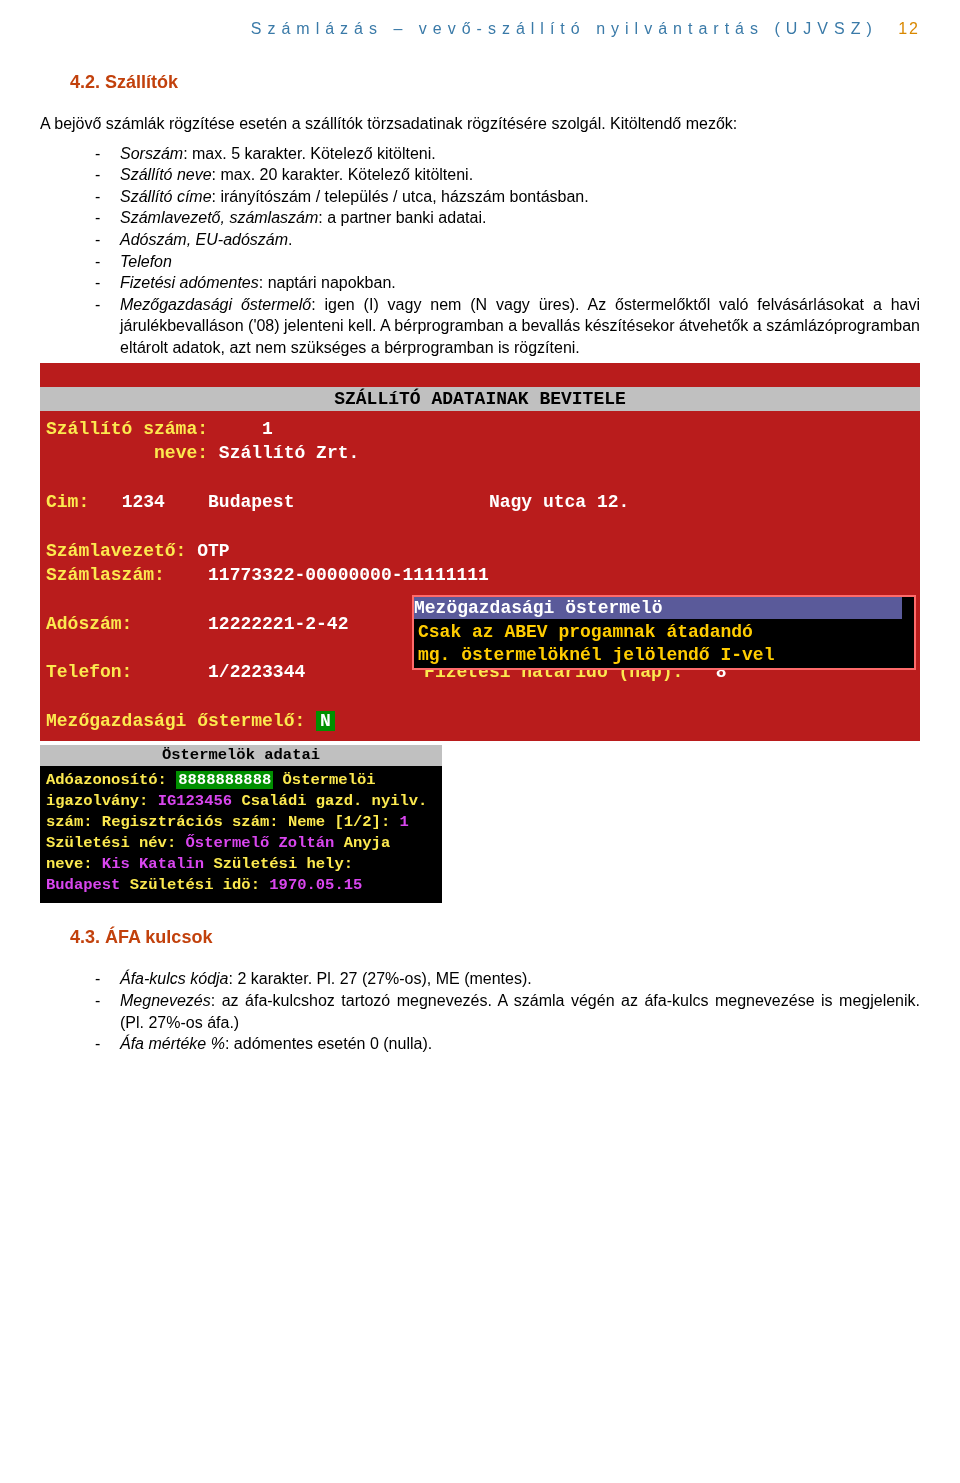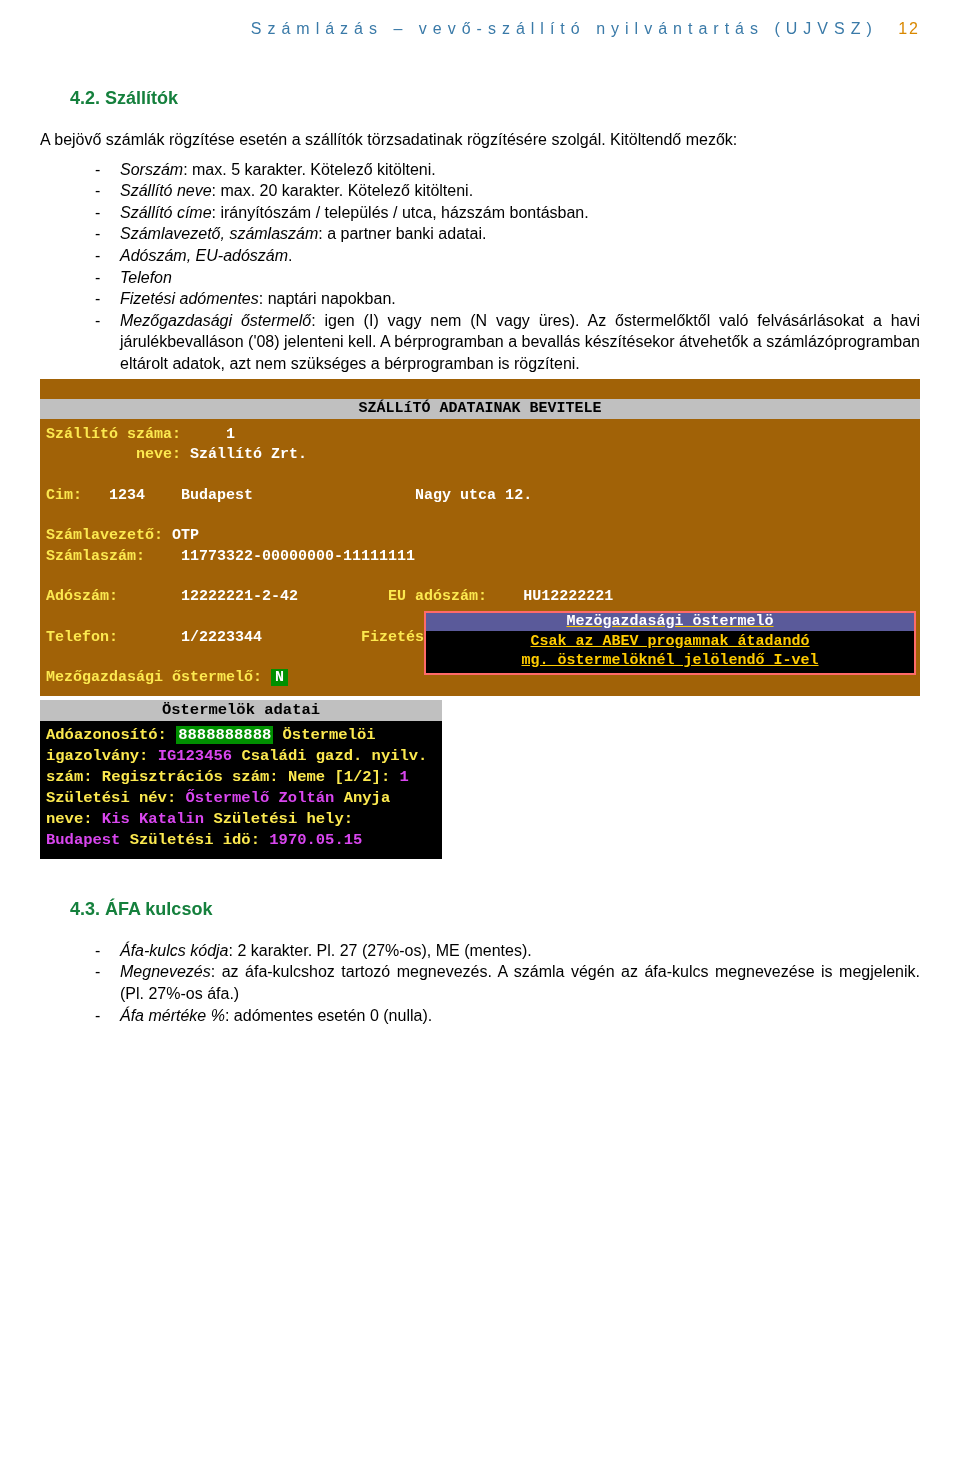--- a/index.html
+++ b/index.html
@@ -21,24 +21,24 @@
     padding: 20px 0 10px 0;
     font-size: 16px;
     border-bottom: none;
   }
   .header-line .pagenum {
     color: #d98800;
     letter-spacing: 2px;
     padding-left: 10px;
   }
   .section-num {
-    color: #15803d;
+    color: #c2410c;
     font-weight: bold;
     font-size: 18px;
-    margin-top: 40px;
+    margin-top: 24px;
     margin-bottom: 20px;
     padding-left: 30px;
   }
   .body-text {
     text-align: justify;
     margin: 8px 0;
     line-height: 1.35;
   }
   .indent-list {
     padding-left: 55px;
@@ -51,24 +51,24 @@
   }
   .indent-list .row::before {
     content: "-";
     position: absolute;
     left: 0;
   }
   .italic { font-style: italic; }
 
   
   .term {
-    background: #a16207;
+    background: #b91c1c;
     color: #ccc;
     font-family: "Courier New", monospace;
-    font-size: 15px;
+    font-size: 18px;
     font-weight: bold;
     line-height: 1.35;
     padding: 2px 6px 8px 6px;
     margin: 4px 0;
     white-space: pre;
     position: relative;
   }
   .term .title-grey {
     background: #c0c0c0;
     color: #000;
@@ -86,25 +86,23 @@
     padding: 0 4px;
   }
   .term .tooltip {
     position: absolute;
     right: 4px;
     top: 232px;
     width: 480px;
     border: 2px solid #ff6a6a;
     color: #ffcc00;
     background: #000;
-    text-align: center;
-    padding: 0 4px 2px 4px;
+    padding: 0 16px 2px 4px;
     white-space: normal;
     line-height: 1.25;
-    text-decoration: underline;
   }
   .term .tooltip .ttitle {
     background: #5a5a9a;
     color: #fff;
     display: block;
     margin: -0px -4px 2px -4px;
     padding: 0;
   }
 
   .two-col {

